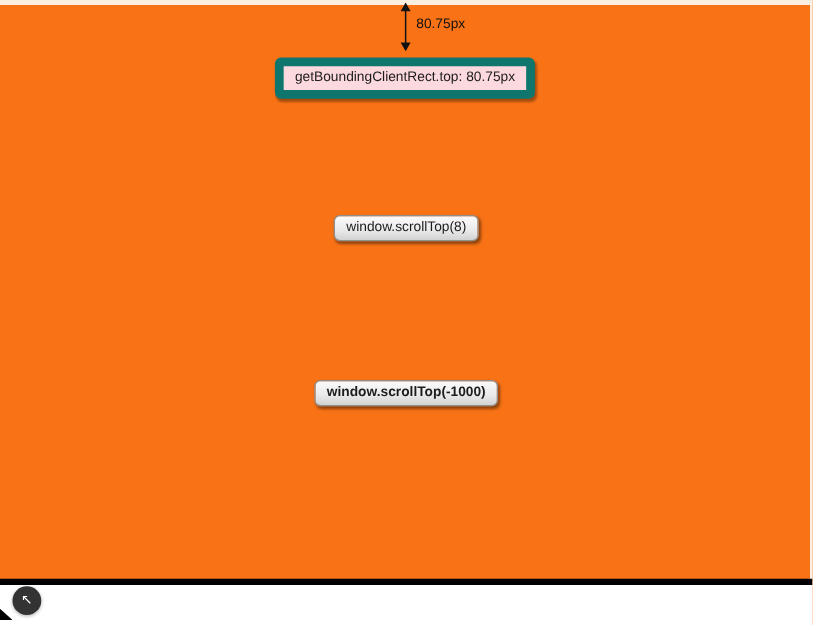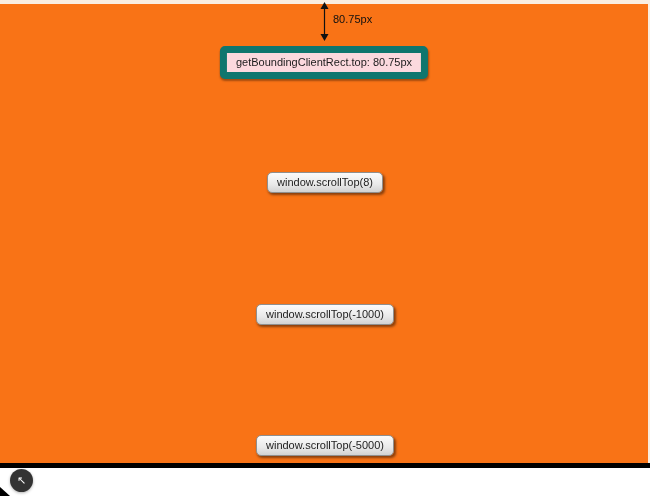--- a/index.html
+++ b/index.html
@@ -63,21 +63,21 @@
     border-radius: 5px;
     padding: 3px 9px 4px 9px;
     font-size: 11px;
     font-family: "Liberation Sans", sans-serif;
     color: #1c1c1c;
     white-space: nowrap;
     box-shadow: 1.5px 2px 2.5px rgba(0,0,0,0.45);
     cursor: pointer;
   }
   .btn-1 { top: 172px; }
-  .btn-2 { top: 304px; }
+  .btn-2 { top: 304px; font-weight: bold; }
   .btn-3 { top: 435px; }
   .fab {
     position: absolute;
     left: 10px; top: 469px;
     width: 23px; height: 23px;
     border-radius: 50%;
     background: #333333;
     color: #ffffff;
     display: flex;
     align-items: center;
@@ -116,21 +116,20 @@
   </svg>
 
   <div class="measure-label">80.75px</div>
 
   <div class="rect-box">getBoundingClientRect.top: 80.75px</div>
 
   <button class="scroll-btn btn-1">window.scrollTop(8)</button>
 
   <button class="scroll-btn btn-2">window.scrollTop(-1000)</button>
 
-  <button class="scroll-btn btn-3">window.scrollTop(-5000)</button>
 
   <div class="fab">
     <span>↖</span>
   </div>
 
   <div class="corner-cursor"></div>
 
   <div class="bottom-bar"></div>
 
 </div>

